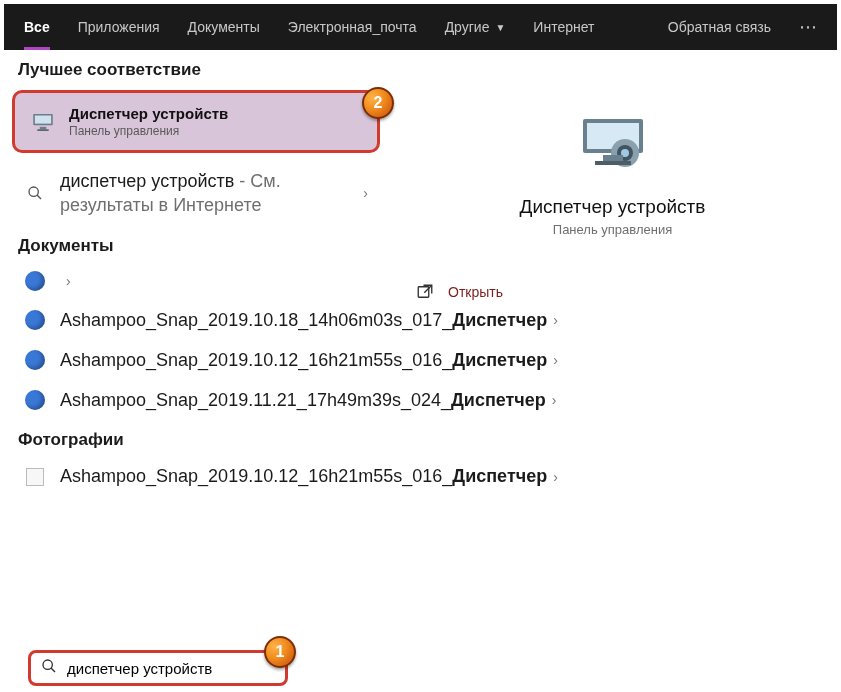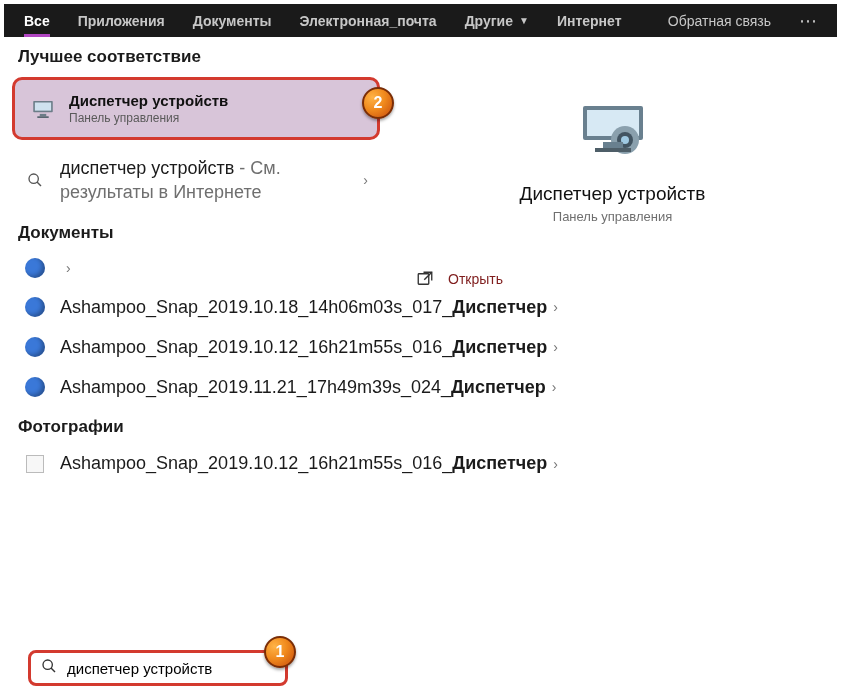--- a/index.html
+++ b/index.html
@@ -4,35 +4,34 @@
 <style>
   * { margin: 0; padding: 0; box-sizing: border-box; font-family: "Segoe UI", Tahoma, Geneva, Verdana, sans-serif; -webkit-font-smoothing: antialiased; }
   html, body { width: 841px; height: 692px; background: #fff; overflow: hidden; }
 
   
   .topbar {
     display: flex;
     align-items: center;
     background: #1a1a1a;
     color: #fff;
-    height: 33px;
+    height: 46px;
     padding: 0 8px;
     gap: 4px;
     font-size: 14px;
     margin: 4px 4px 0 4px;
   }
   .topbar .tab {
     padding: 0 12px;
     height: 100%;
     display: flex;
     align-items: center;
     color: #c7c7c7;
     cursor: pointer;
     position: relative;
-    font-weight: bold;
   }
   .topbar .tab.active { color: #fff; font-weight: 600; }
   .topbar .tab.active::after {
     content: "";
     position: absolute;
     left: 12px; right: 12px; bottom: 0;
     height: 3px; background: #b146c2;
   }
   .topbar .tri { font-size: 10px; margin-left: 6px; color: #c7c7c7; }
   .topbar .spacer { flex: 1; }

